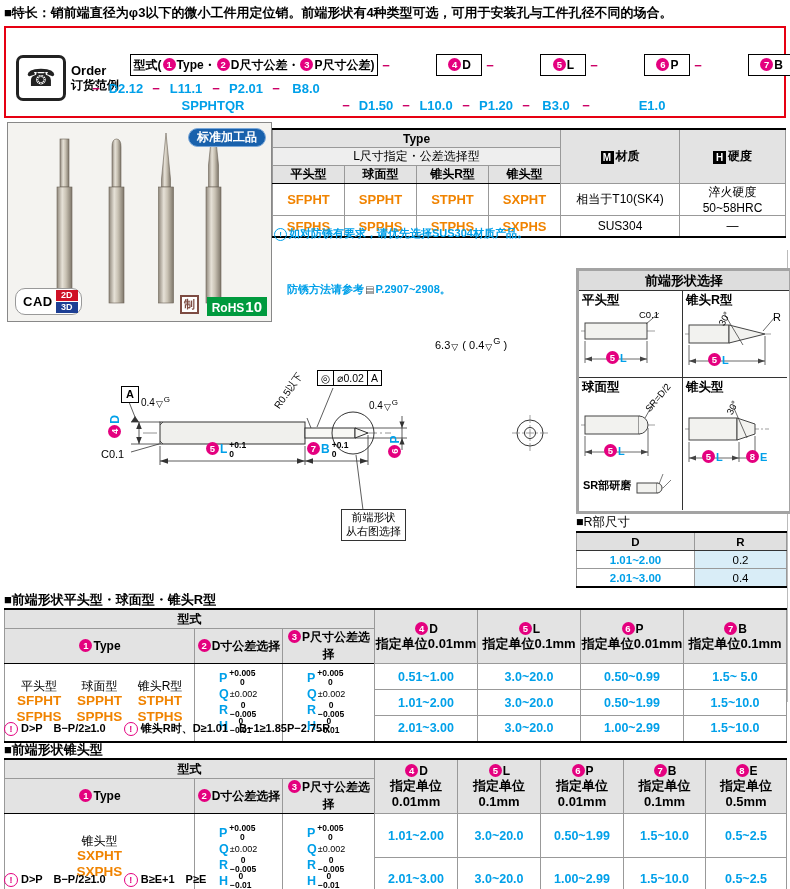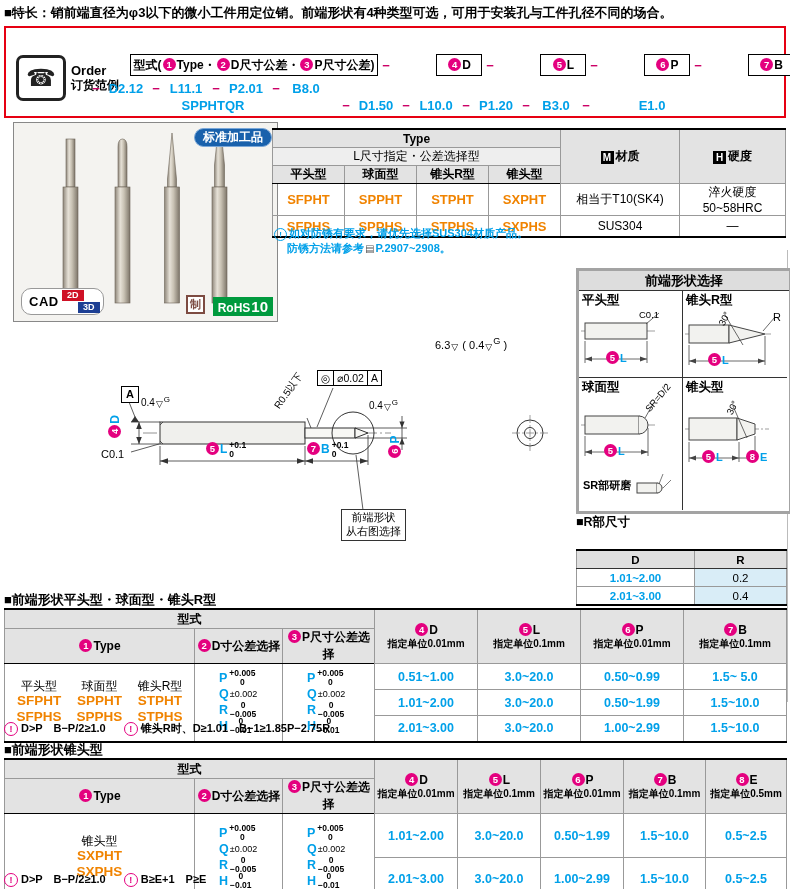--- a/index.html
+++ b/index.html
@@ -30,43 +30,43 @@
   .fdash{width:16px;text-align:center;color:#cc0066;font-weight:bold;font-size:13px;}
   .ex-row{position:absolute;left:82px;display:flex;align-items:center;height:16px;}
   .ex-code{width:250px;text-align:center;color:#00a0e9;font-weight:bold;font-size:13px;}
   .ex-dash{width:16px;text-align:center;color:#cc0066;font-weight:bold;font-size:13px;}
   .ex-val{width:44px;text-align:center;color:#00a0e9;font-weight:bold;font-size:13px;}
   .ex-val.e{width:116px;}
   
   .band{left:0;top:122px;width:790px;height:466px;}
   .edge-line{left:787px;top:128px;width:1px;height:452px;background:#bbb;}
   
-  .photo{left:13px;top:0;width:263px;height:198px;border:1px solid #888;background:#f4f3f0;}
+  .photo{left:7px;top:0;width:263px;height:198px;border:1px solid #888;background:#f4f3f0;}
   .badge-std{position:absolute;right:5px;top:5px;background:#1961ac;border:1.5px solid #7aa7d8;color:#fff;font-weight:bold;font-size:12px;border-radius:10px;padding:0 8px;line-height:17px;}
   .cad-badge{position:absolute;left:7px;bottom:6px;display:flex;align-items:center;background:#fff;border:1px solid #999;border-radius:10px;padding:1px 3px 1px 7px;gap:3px;}
   .cad-txt{font-weight:bold;font-size:13px;letter-spacing:0.5px;}
   .cad-stack{display:flex;flex-direction:column;gap:1px;}
   .cad-2d,.cad-3d{width:22px;height:11px;line-height:11px;color:#fff;font-weight:bold;font-size:9px;text-align:center;}
-  .cad-2d{background:#cf1126;} .cad-3d{background:#1d3f94;margin-left:16px;}
+  .cad-2d{background:#cf1126;} .cad-3d{background:#1d3f94;}
   .made-badge{position:absolute;right:72px;bottom:7px;width:15px;height:15px;border:2px solid #7d4b42;color:#7d4b42;font-weight:bold;font-size:11px;line-height:15px;text-align:center;background:#fff;}
   .rohs-badge{position:absolute;right:4px;bottom:5px;background:#009a3e;color:#fff;font-weight:bold;padding:1px 5px;display:flex;align-items:baseline;gap:1px;}
   .rohs-badge .r1{font-size:12px;} .rohs-badge .r2{font-size:15px;}
   
   .tt{left:272px;top:6px;width:513px;border-collapse:collapse;table-layout:fixed;}
   .tt td{border:1px solid #999;text-align:center;font-size:12px;padding:0;height:17px;}
   .tt .hd{background:#e3e3e3;font-weight:bold;}
   .tt .sub{background:#eeeeee;}
   .tt tr.codes td{height:20px;}
   .tt .code{color:#f08300;font-weight:bold;font-size:13px;}
   .tt{border-top:2px solid #000;border-bottom:2px solid #000;}
   .tt tr.colrow td{border-bottom:1.5px solid #000;}
   .sq-icon{display:inline-block;width:13px;height:13px;line-height:13px;background:#000;color:#fff;font-weight:bold;font-size:10px;text-align:center;margin-right:2px;vertical-align:-1px;}
   .tt-note{left:274px;top:104px;color:#00a0e9;font-size:11px;font-weight:bold;line-height:1.35;}
   .note-icon{display:inline-block;width:11px;height:11px;line-height:11px;border:1.2px solid #00a0e9;border-radius:50%;text-align:center;font-size:8px;margin-right:2px;vertical-align:0px;}
-  .tt-note .l2{padding-left:13px;}
+  .tt-note .l2{padding-left:13px;margin-top:41px;}
   .book{color:#555;font-size:10px;margin:0 1px;}
   .ref{color:#00a0e9;}
   
   .drawing{left:55px;top:210px;width:515px;height:254px;}
   .dwg-label{position:absolute;font-size:10.5px;white-space:nowrap;}
   .dimlabel{color:#00a0e9;font-weight:bold;font-size:12px;}
   .tolfrac{display:inline-flex;flex-direction:column;font-size:8.5px;line-height:1.05;font-style:normal;vertical-align:middle;margin-left:2px;color:#000;font-weight:normal;}
   .tolfrac i{font-style:normal;font-weight:bold;}
   .rot90{transform:rotate(-90deg);}
   .datum-box{position:absolute;width:16px;height:15px;border:1.3px solid #000;text-align:center;line-height:15px;font-size:11px;font-weight:bold;background:#fff;}
@@ -84,35 +84,35 @@
   .sp-grid{display:grid;grid-template-columns:104px 104px;grid-template-rows:87px 132px;}
   .sp-cell{position:relative;border-right:1px solid #333;border-bottom:1px solid #333;overflow:hidden;}
   .sp-cell:nth-child(2n){border-right:none;}
   .sp-cell:nth-child(3),.sp-cell:nth-child(4){border-bottom:none;}
   .sp-label{position:absolute;left:3px;top:1px;font-weight:bold;font-size:12.5px;}
   .sp-anno{position:absolute;font-size:9.5px;white-space:nowrap;}
   .sp-dim{position:absolute;font-size:11px;}
   .sp-dim .dimlabel{font-size:11px;}
   
   .r-sec{left:576px;top:392px;width:210px;}
-  .r-title{font-weight:bold;font-size:12.5px;margin-bottom:18px;}
+  .r-title{font-weight:normal;font-size:12.5px;margin-bottom:0;}
   .r-table{border-collapse:collapse;width:210px;border-top:2px solid #000;border-bottom:2px solid #000;table-layout:fixed;}
   .r-table td{border:1px solid #999;height:17px;text-align:center;font-size:11.5px;padding:0;}
   .r-table .hd{background:#e0e0e0;font-weight:bold;border-bottom:1px solid #333;}
   .r-table .dval{color:#00a0e9;font-weight:bold;}
   .r-table .rval{background:#d9edf7;}
   
   .sec-title{font-size:13px;font-weight:bold;}
   .spec{border-collapse:collapse;table-layout:fixed;width:782px;border-top:2px solid #000;border-bottom:2px solid #000;}
   .spec th,.spec td{border:1px solid #999;padding:0;text-align:center;}
   .spec th{background:#e3e3e3;font-size:12px;font-weight:bold;height:18px;}
   .spec tr.h2 th{border-bottom:1.5px solid #000;}
   .spec .vcol{line-height:1.2;}
   .vcol-id{display:block;font-size:12px;font-weight:bold;}
-  .vcol-unit{display:block;font-size:10px;font-weight:bold;}
+  .vcol-unit{display:block;font-size:13px;font-weight:bold;}
   .spec td.val{color:#00a0e9;font-weight:bold;font-size:12.5px;}
   .typegrid{display:flex;justify-content:space-around;align-items:flex-start;padding:2px 4px;}
   .tg{display:flex;flex-direction:column;align-items:center;line-height:1.2;}
   .tg-label{font-size:12px;}
   .tg-code{color:#f08300;font-weight:bold;font-size:13.5px;}
   .tolcol{display:flex;flex-direction:column;justify-content:center;align-items:flex-start;gap:1px;padding-left:24px;}
   .tol-item{display:flex;align-items:center;height:15px;}
   .tol-code{color:#00a0e9;font-weight:bold;font-size:12.5px;}
   .tol-mid{font-size:9px;margin-left:1px;}
   .footnote{display:flex;gap:18px;align-items:center;font-size:11px;font-weight:bold;}

